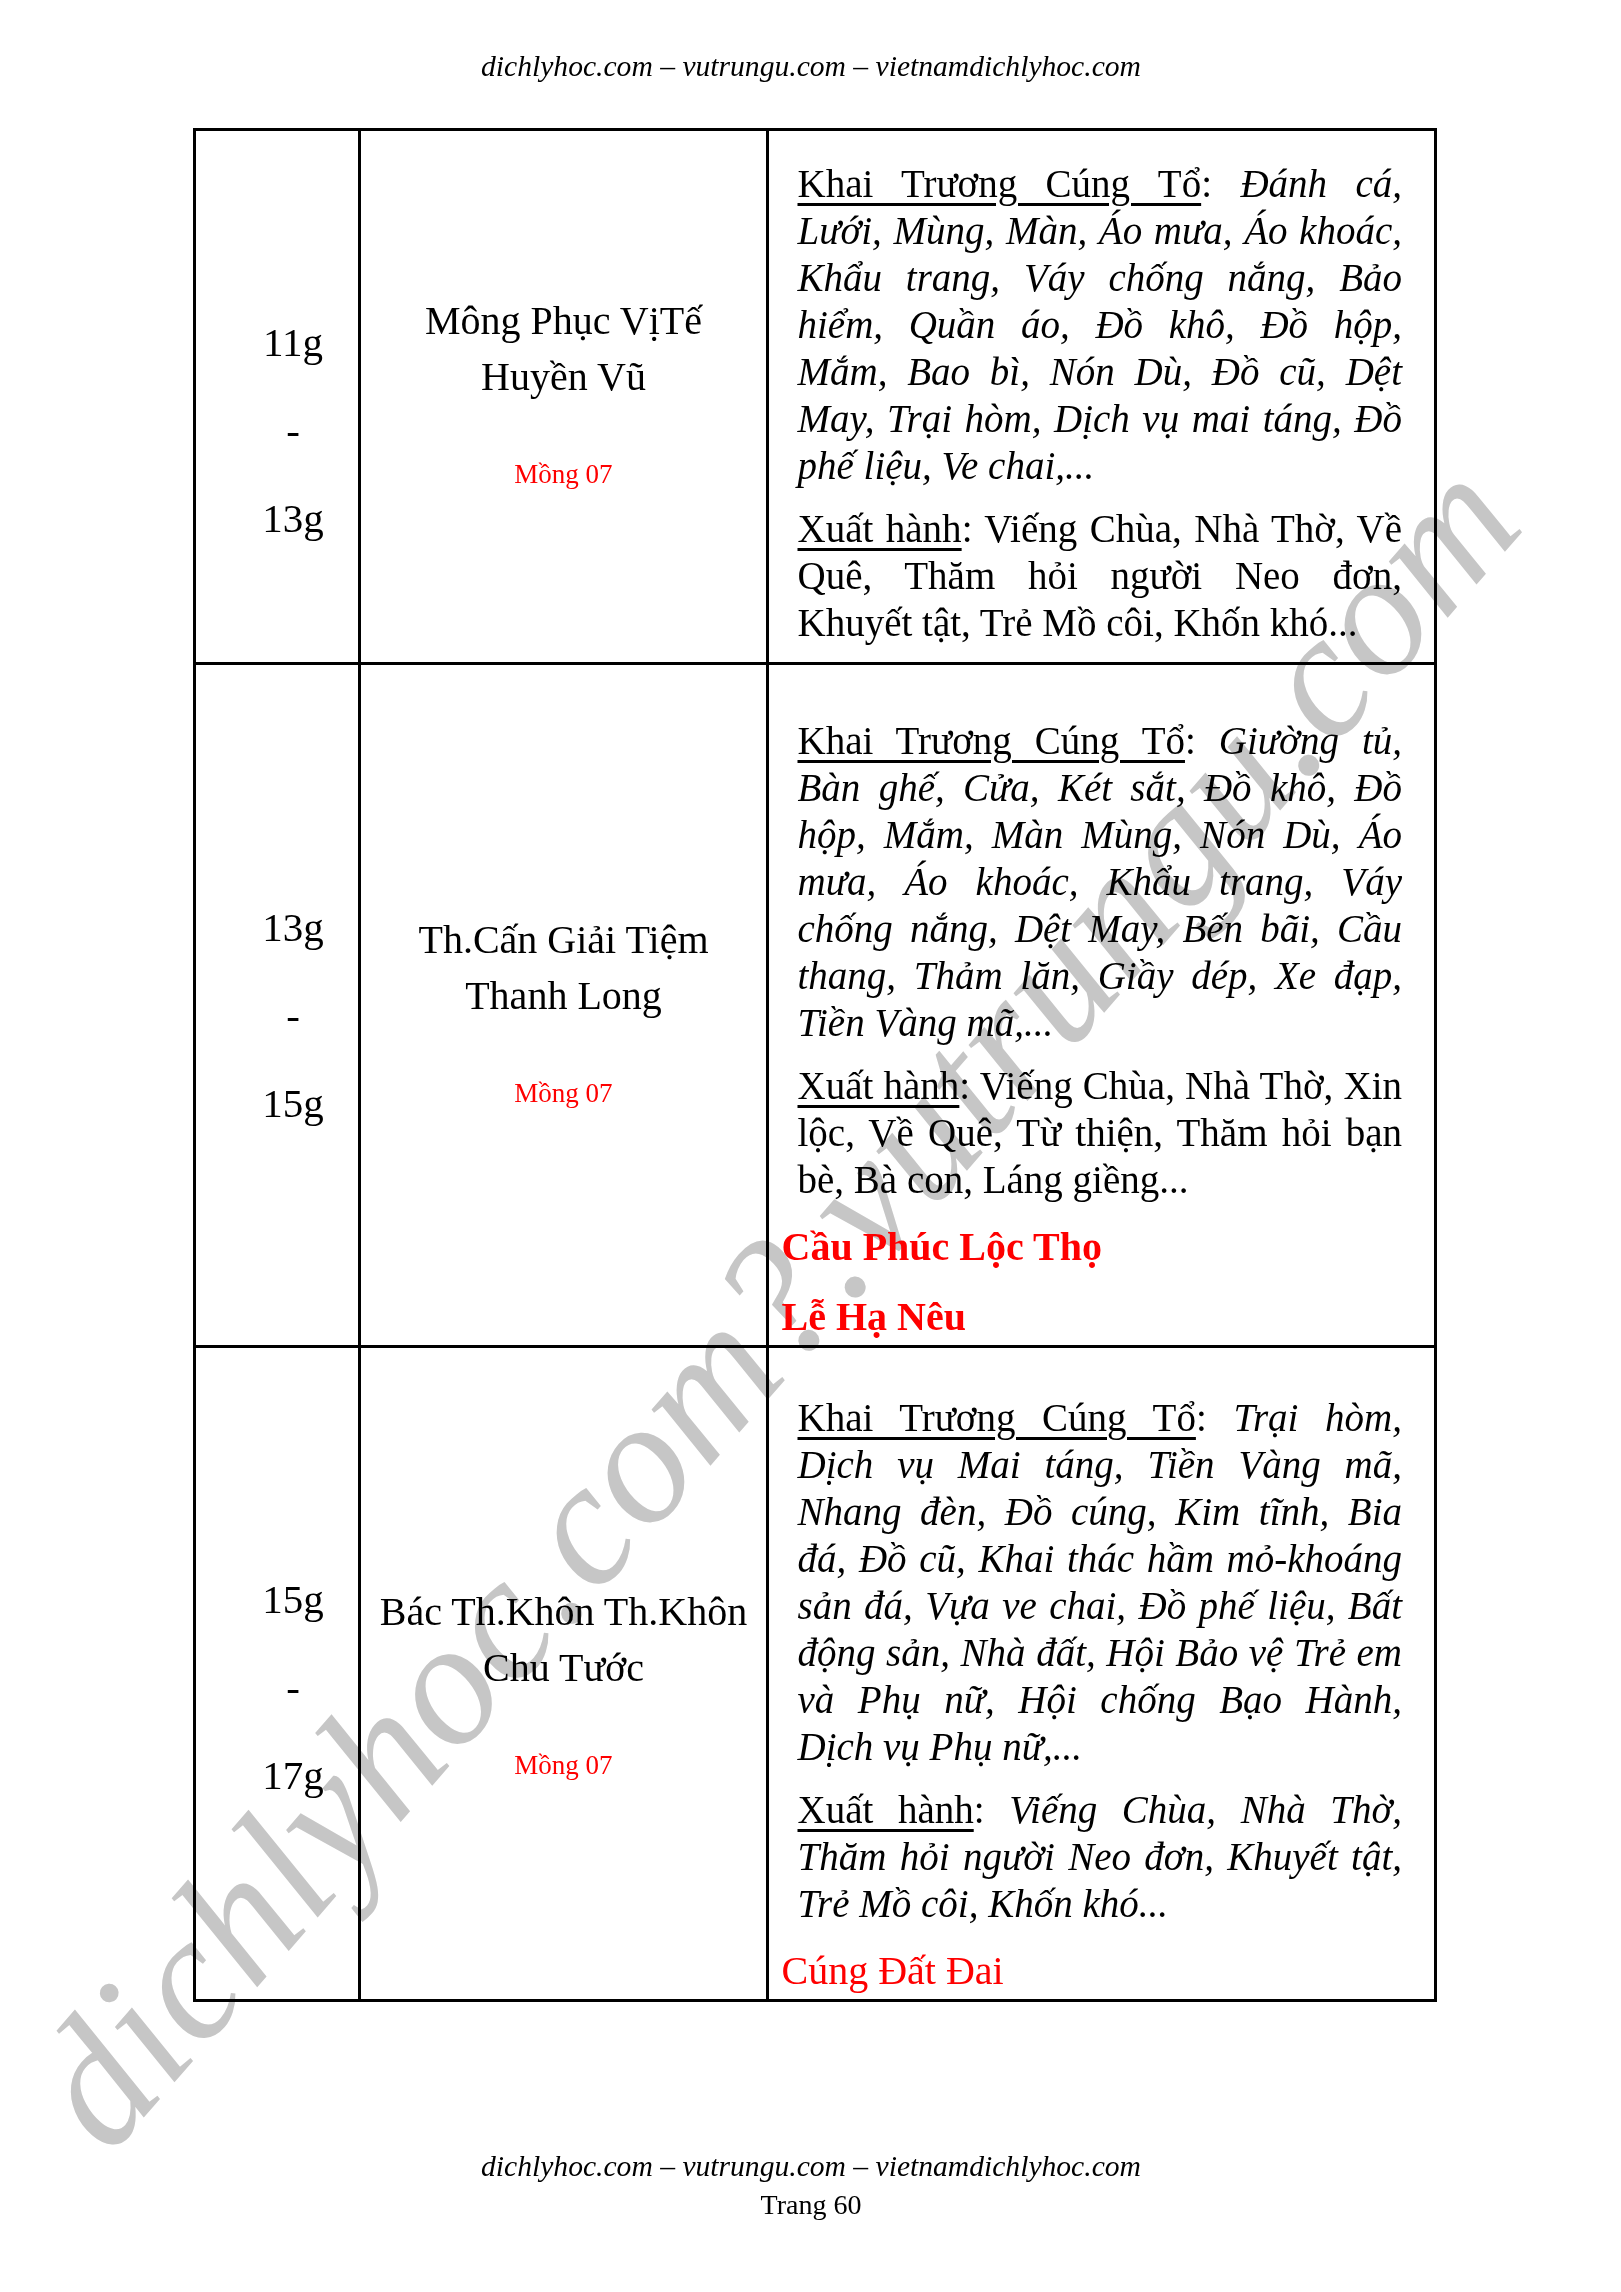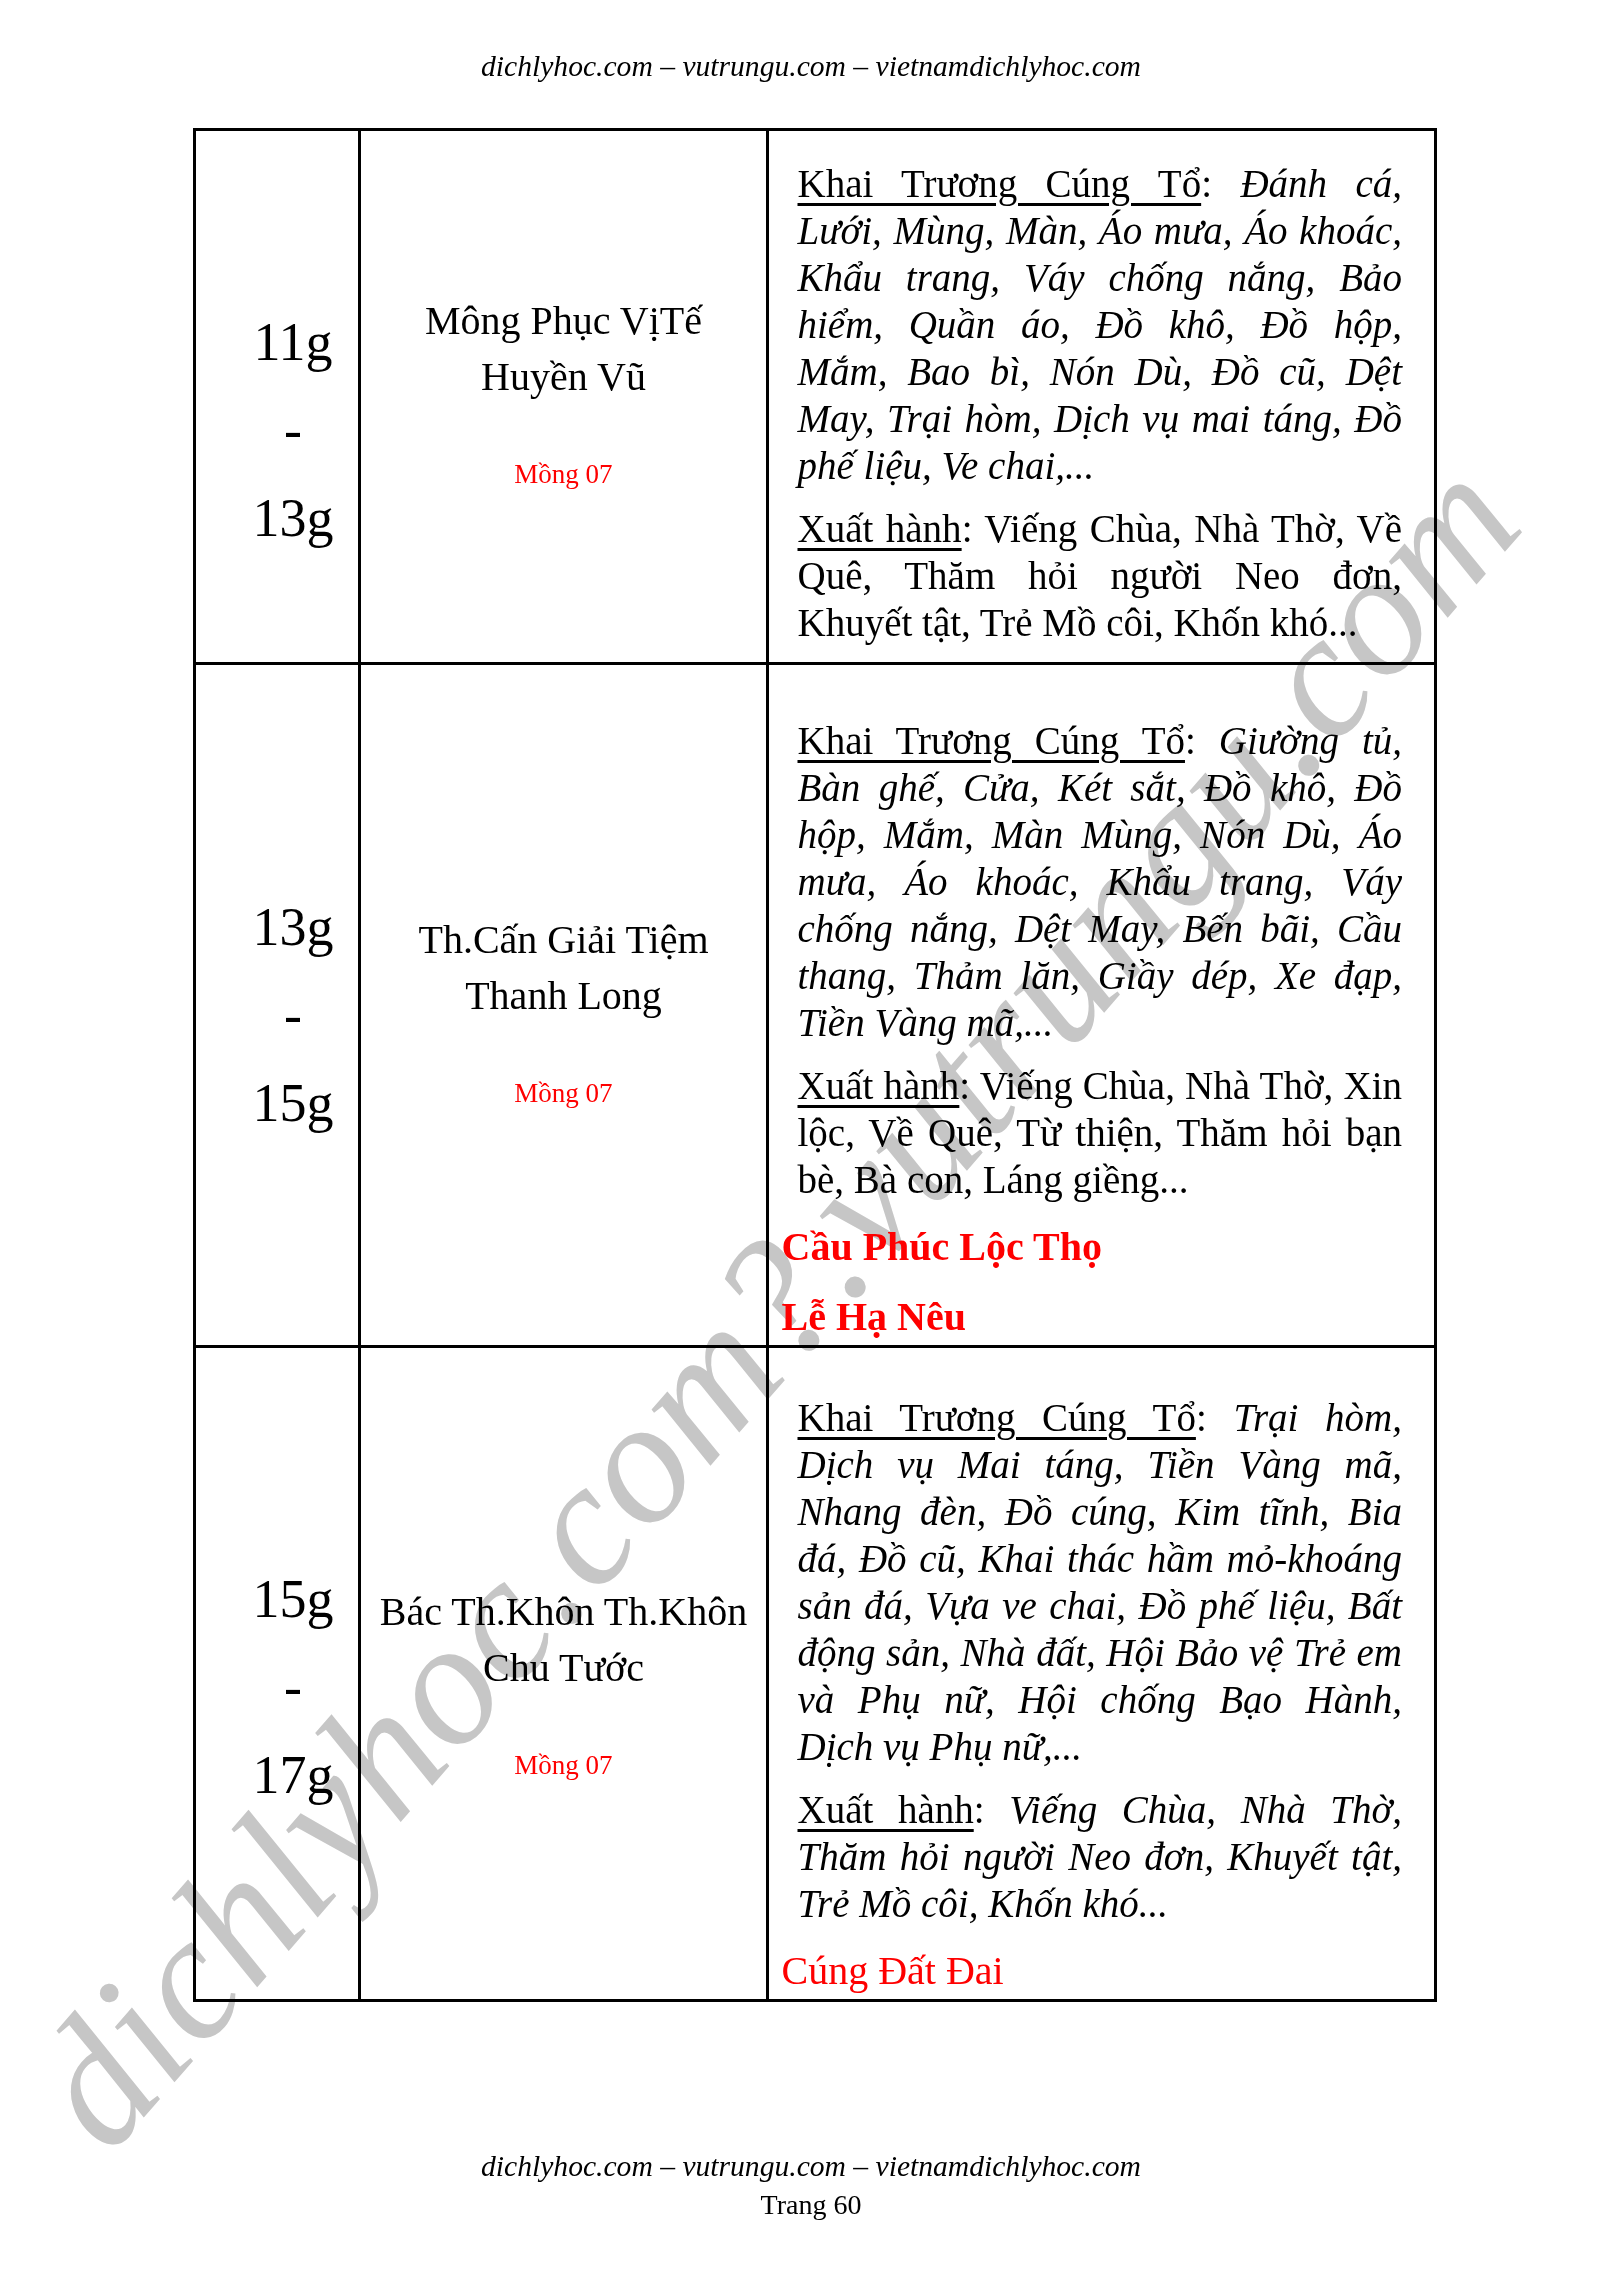--- a/index.html
+++ b/index.html
@@ -42,21 +42,21 @@
   td {
     border: 3.6px solid #000;
     padding: 0;
     vertical-align: middle;
     background: transparent;
   }
   tr.row-1 { height: 460px; }
   tr.row-2 { height: 603px; }
   tr.row-3 { height: 618px; }
 
-  td.time-col { text-align: center; font-size: 54px; padding-left: 32px; }
+  td.time-col { text-align: center; font-size: 41px; padding-left: 32px; }
   .time-stack div { line-height: 49px; }
   .time-sep { margin: 39px 0; }
   tr.row-1 .time-stack { transform: translateY(34px); }
   tr.row-2 .time-stack { transform: translateY(10.7px); }
   tr.row-3 .time-stack { transform: translateY(14.3px); }
 
   td.name-col { text-align: center; font-size: 40px; }
   .name-line { line-height: 56px; text-align: center; }
   .lunar-day {
     color: var(--accent-red, #f00);

